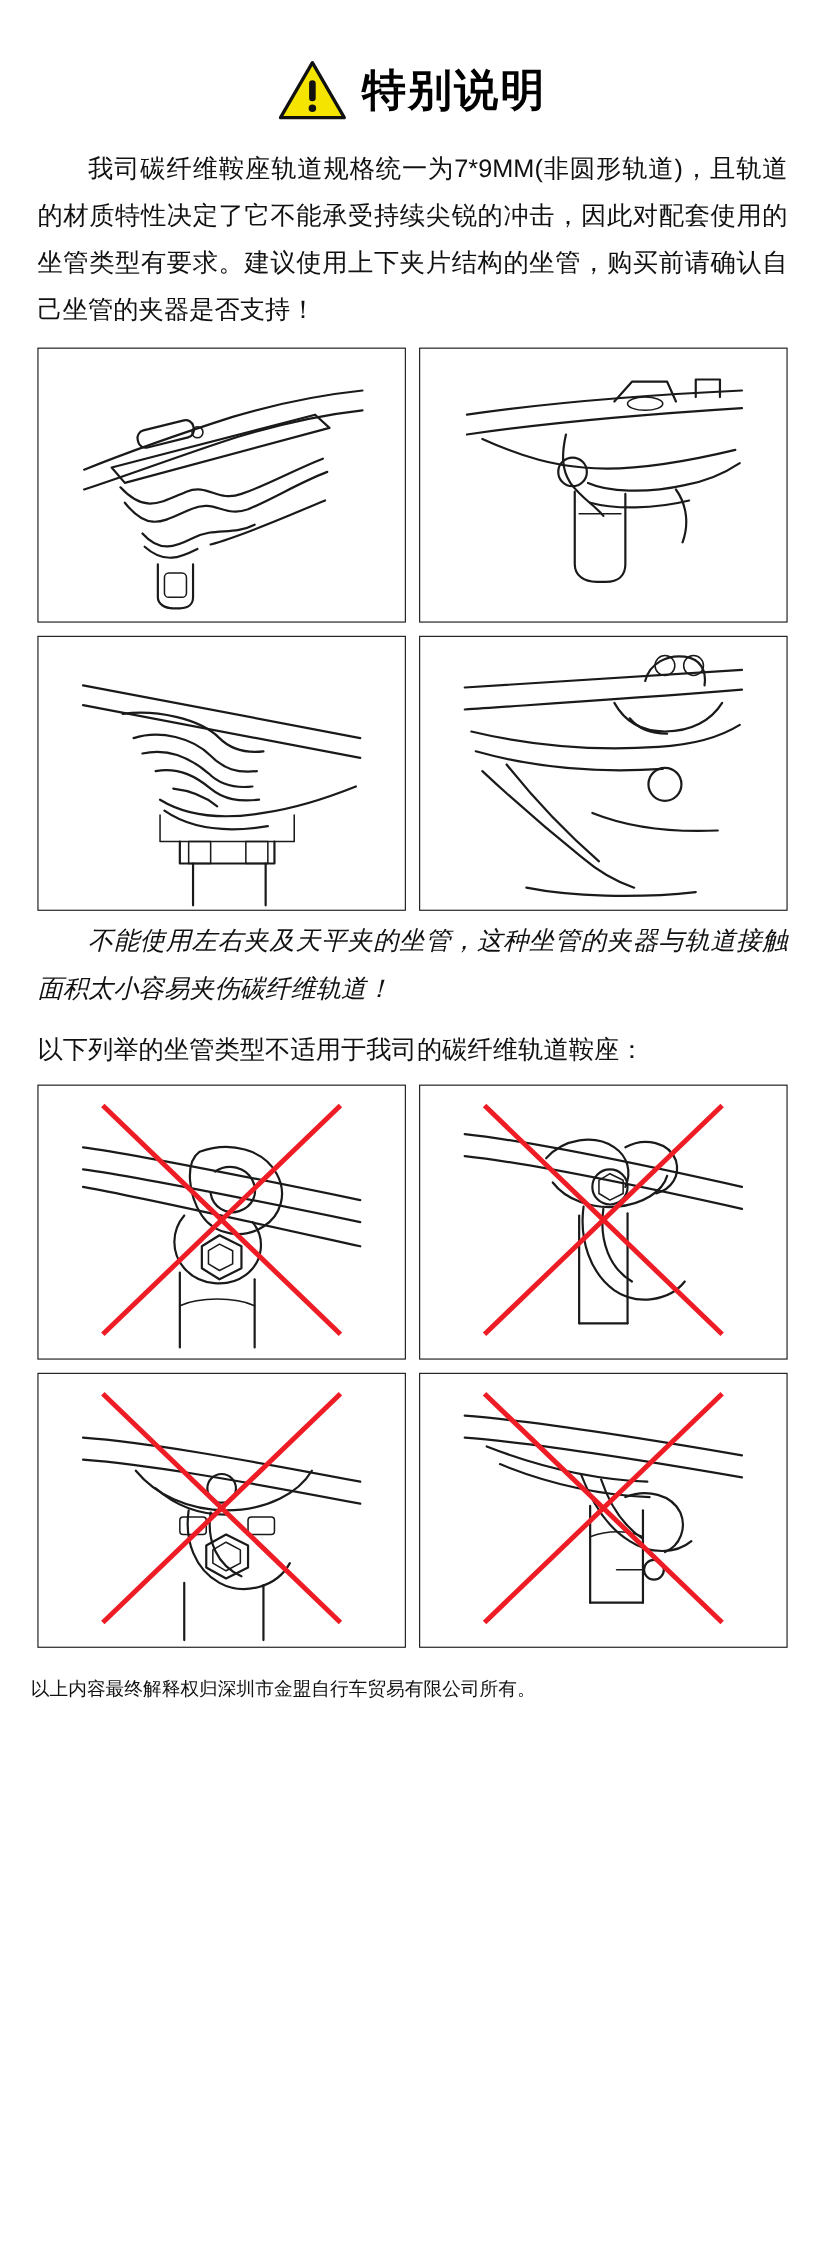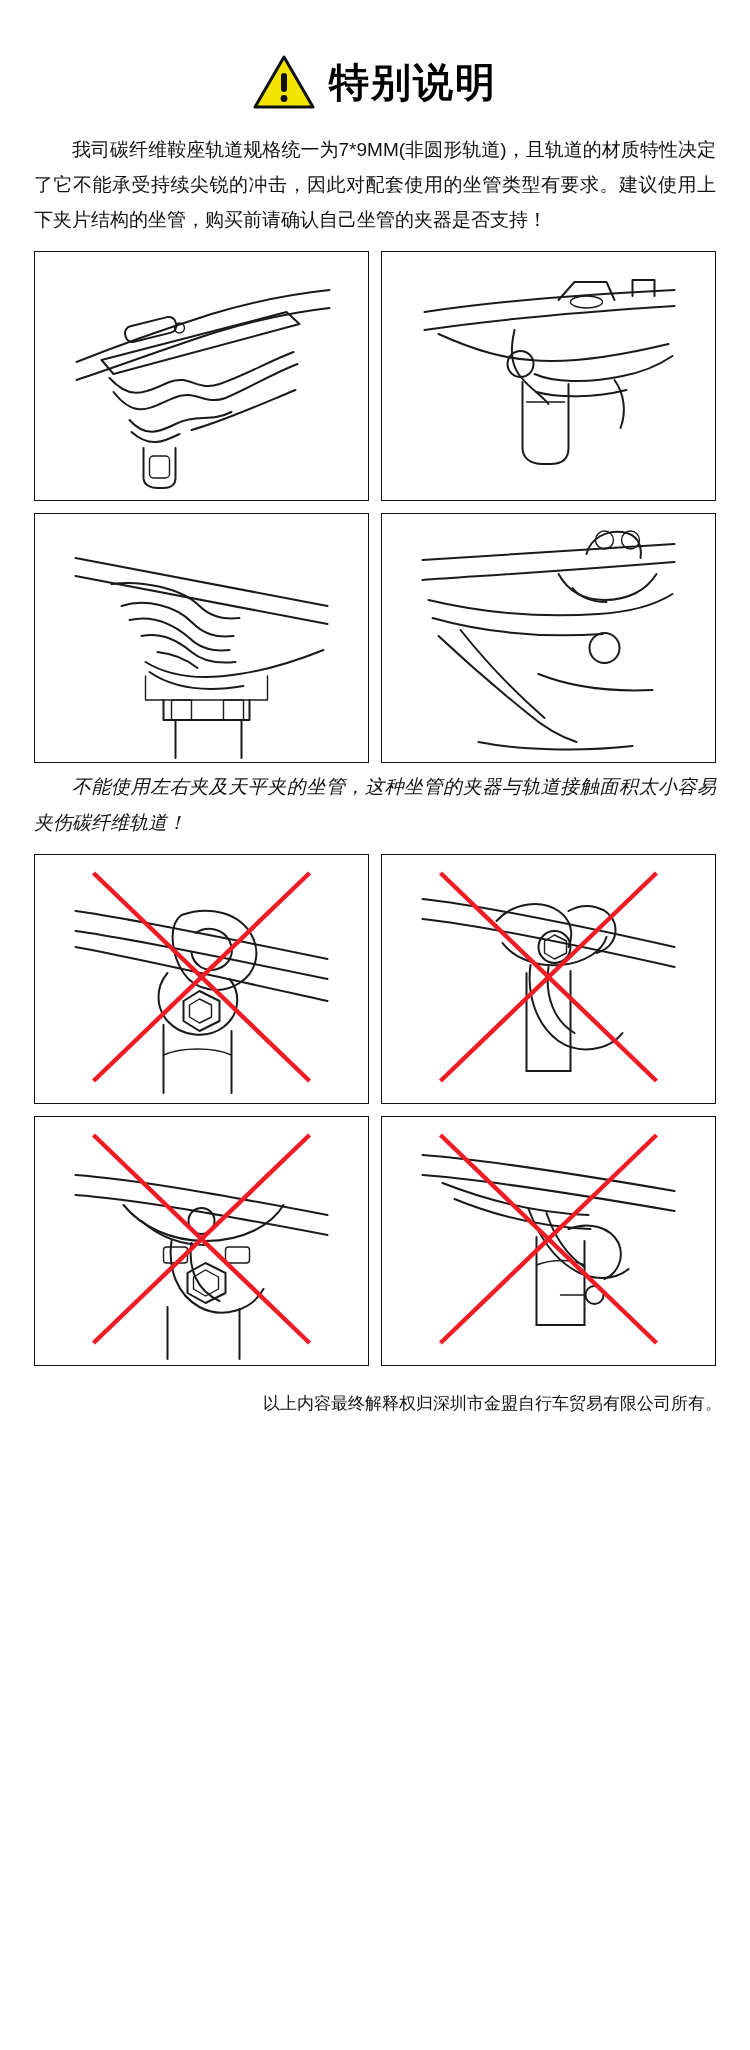--- a/index.html
+++ b/index.html
@@ -40,21 +40,21 @@
   .header-title {
     font-size: 40px;
     font-weight: bold;
     letter-spacing: 2px;
     line-height: 1;
     color: #000;
   }
 
   
   .para {
-    font-size: 19px;
+    font-size: 23px;
     line-height: 1.85;
     color: #111;
     text-align: justify;
     margin: 0 6px 14px 6px;
   }
   .para.indent {
     text-indent: 2em;
   }
   .para.tight {
     margin-bottom: 10px;
@@ -84,21 +84,21 @@
     height: 100%;
   }
   .cross {
     position: absolute;
     inset: 0;
     pointer-events: none;
   }
 
   
   .footer {
-    text-align: right;
+    text-align: left;
     font-size: 17px;
     color: #111;
     margin-top: 26px;
   }
   .drawing {
     stroke: #1a1a1a;
     fill: none;
     stroke-width: 2;
     stroke-linecap: round;
     stroke-linejoin: round;
@@ -201,20 +201,21 @@
         <path d="M20 122 C50 150 80 176 110 200 C124 212 140 222 158 228"></path>
         <path d="M42 116 C66 146 96 178 126 204"></path>
         <path d="M60 228 C100 236 160 238 214 232"></path>
         <path d="M120 160 C150 172 190 178 234 176"></path>
       </svg>
     </div>
   </div>
 
   <p class="para indent lead">不能使用左右夹及天平夹的坐管，这种坐管的夹器与轨道接触面积太小容易夹伤碳纤维轨道！</p>
 
+  <p class="para tight">以下列举的坐管类型不适用于我司的碳纤维轨道鞍座：</p>
 
   <div class="grid">
 
     <div class="cell">
       <svg viewBox="0 0 260 248" class="drawing">
         <path d="M4 56 C50 62 130 78 256 104"></path>
         <path d="M4 76 C50 82 130 98 256 124"></path>
         <path d="M4 92 C50 100 130 118 256 146"></path>
         <path d="M110 60 C138 50 168 58 180 80 C190 98 184 118 168 128 C150 140 124 136 112 118 C100 100 96 70 110 60 Z"></path>
         <path d="M124 78 C136 70 152 74 158 86 C164 98 158 110 146 114 C134 118 122 110 120 98"></path>

